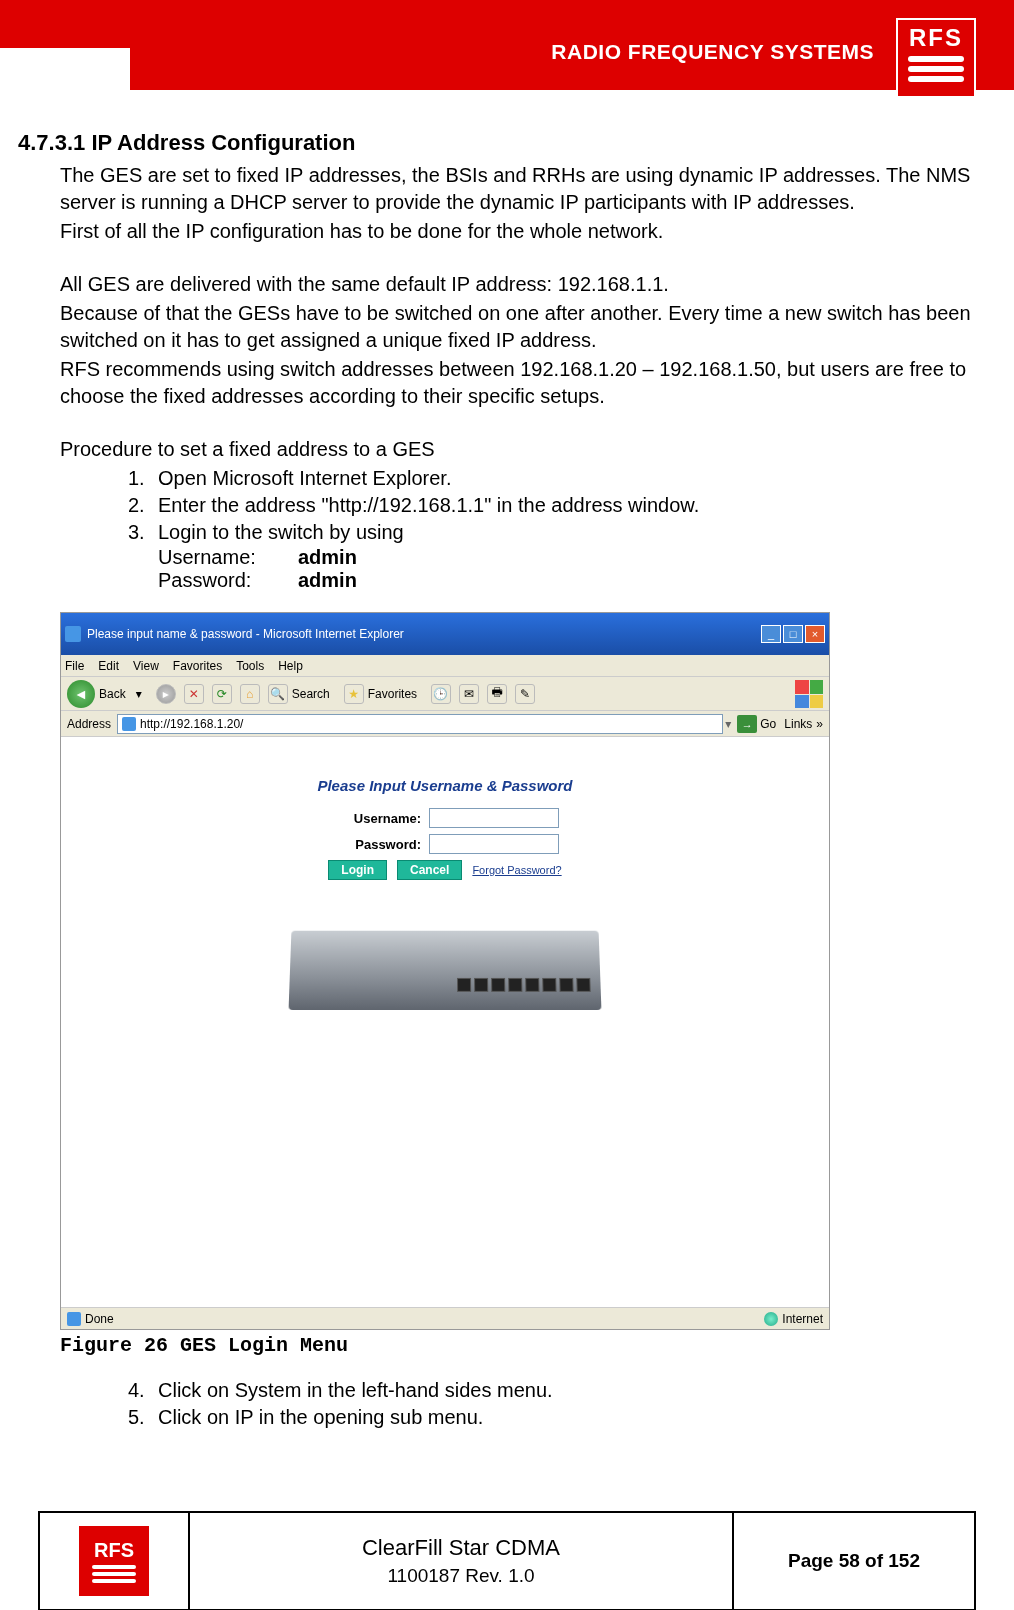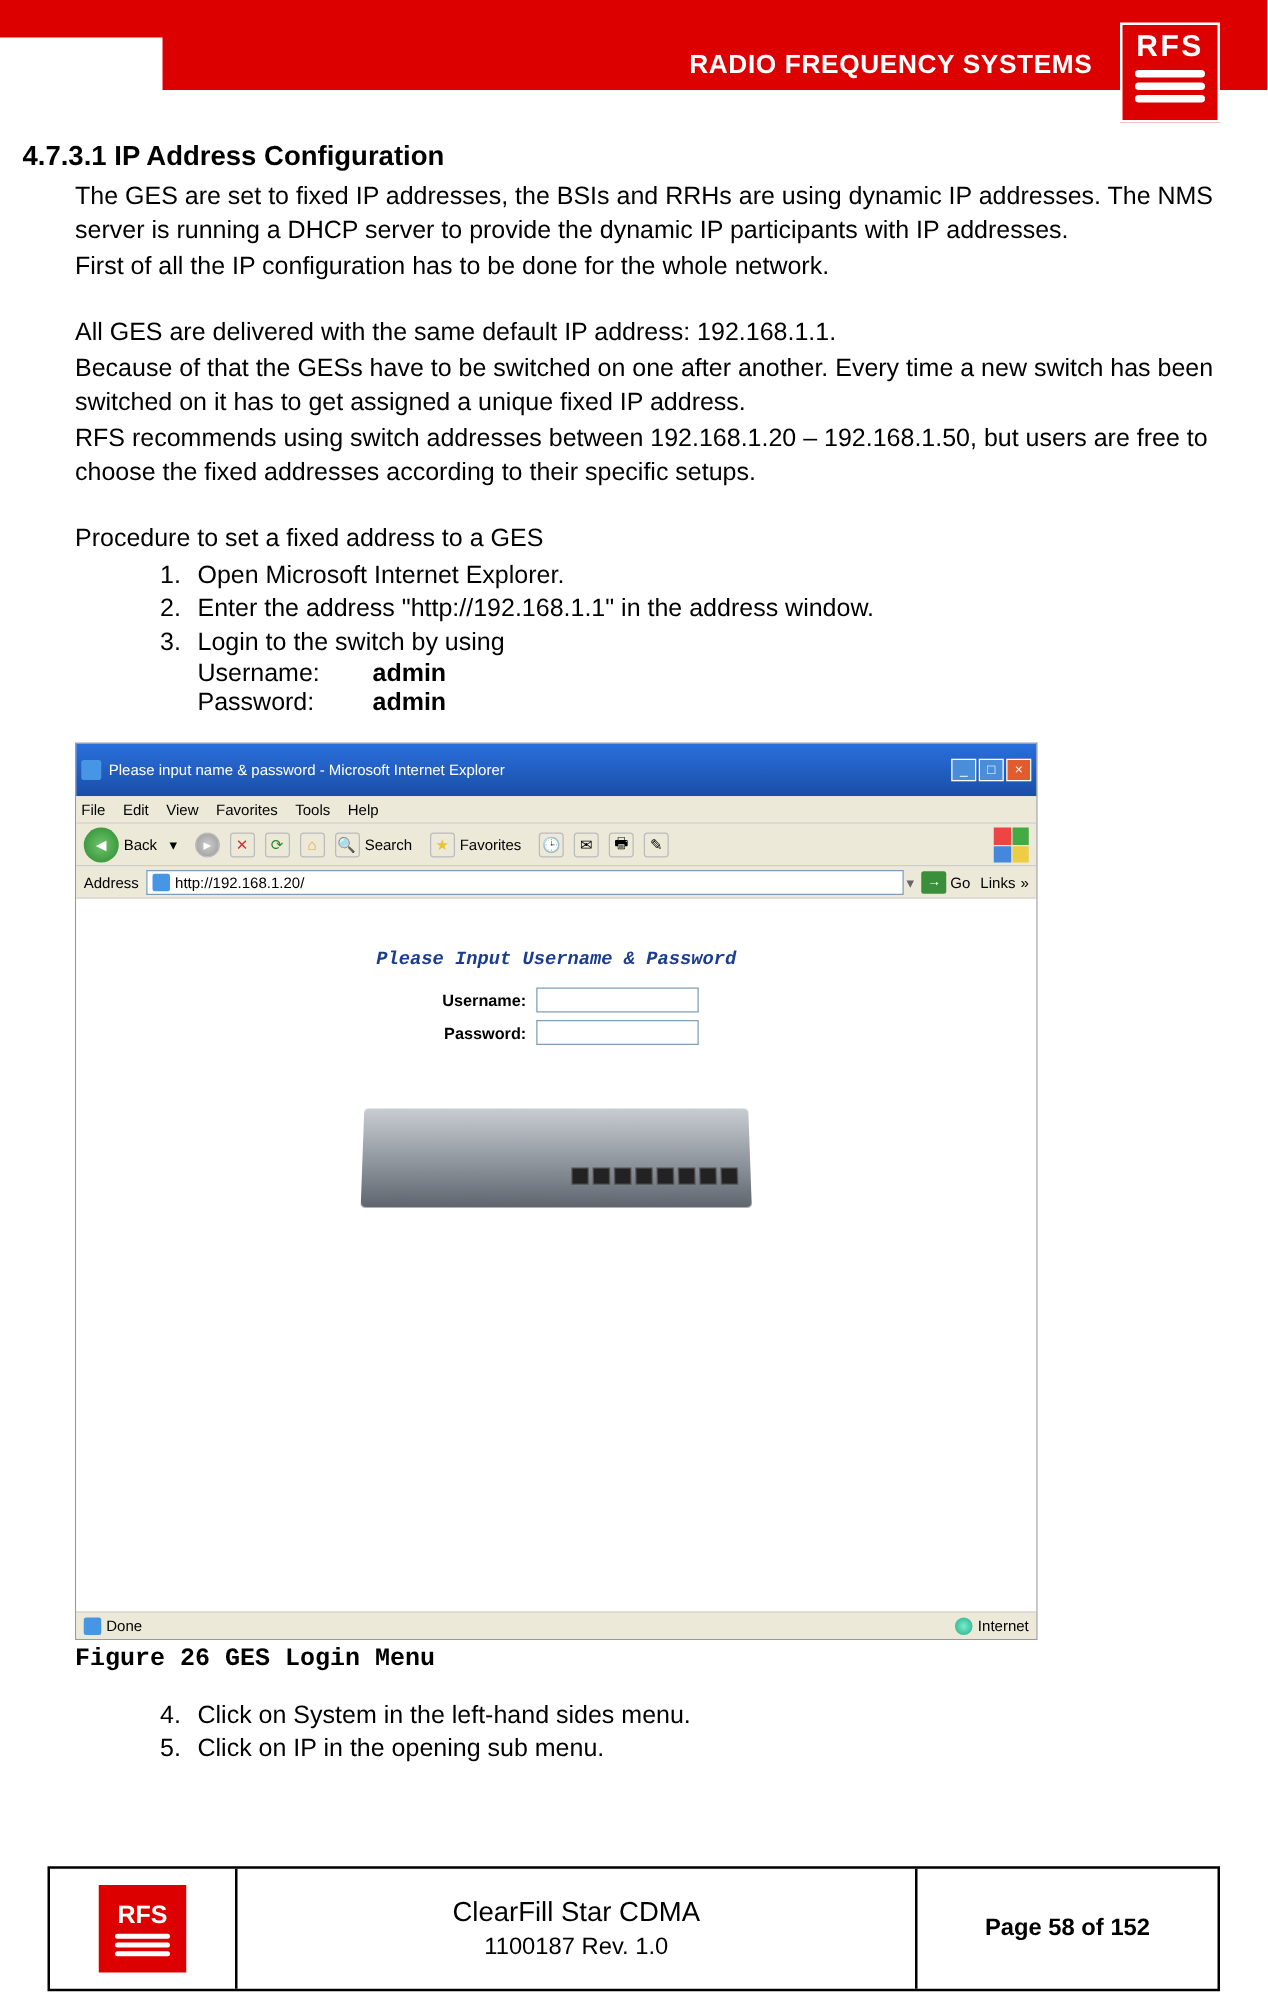--- a/index.html
+++ b/index.html
@@ -4,21 +4,21 @@
   <style>
     * { margin: 0; padding: 0; box-sizing: border-box; }
     body {
       font-family: Arial, Helvetica, sans-serif;
       background: #fff;
       width: 1014px;
       margin: 0 auto;
     }
     .header-banner {
       background: #d00;
-      height: 72px;
+      height: 90px;
       position: relative;
       margin-bottom: 40px;
     }
     .header-banner .cutout {
       position: absolute;
       left: 0;
       bottom: 0;
       width: 130px;
       height: 42px;
       background: #fff;
@@ -219,21 +219,20 @@
       width: 360px;
       margin: 0 auto;
       text-align: center;
     }
     .login-form .login-title {
       color: #1a3d8f;
       font-weight: bold;
       font-size: 15px;
       font-style: italic;
       margin-bottom: 14px;
-      font-family: Liberation Mono, monospace;
     }
     .login-form .form-row {
       display: flex;
       align-items: center;
       justify-content: center;
       margin-bottom: 6px;
       font-size: 13px;
     }
     .login-form .form-row .flabel {
       width: 90px;
@@ -454,20 +453,25 @@
       <div class="login-form">
         <div class="login-title">Please Input Username &amp; Password</div>
         <div class="form-row">
           <span class="flabel">Username:</span>
           <div class="finput"></div>
         </div>
         <div class="form-row">
           <span class="flabel">Password:</span>
           <div class="finput"></div>
         </div>
+        <div class="btn-row">
+          <div class="lbtn">Login</div>
+          <div class="lbtn">Cancel</div>
+          <span class="forgot">Forgot Password?</span>
+        </div>
         <div class="switch-image">
           <div class="ports">
             <div></div>
               <div></div>
               <div></div>
               <div></div>
               <div></div>
               <div></div>
               <div></div>
               <div></div>

